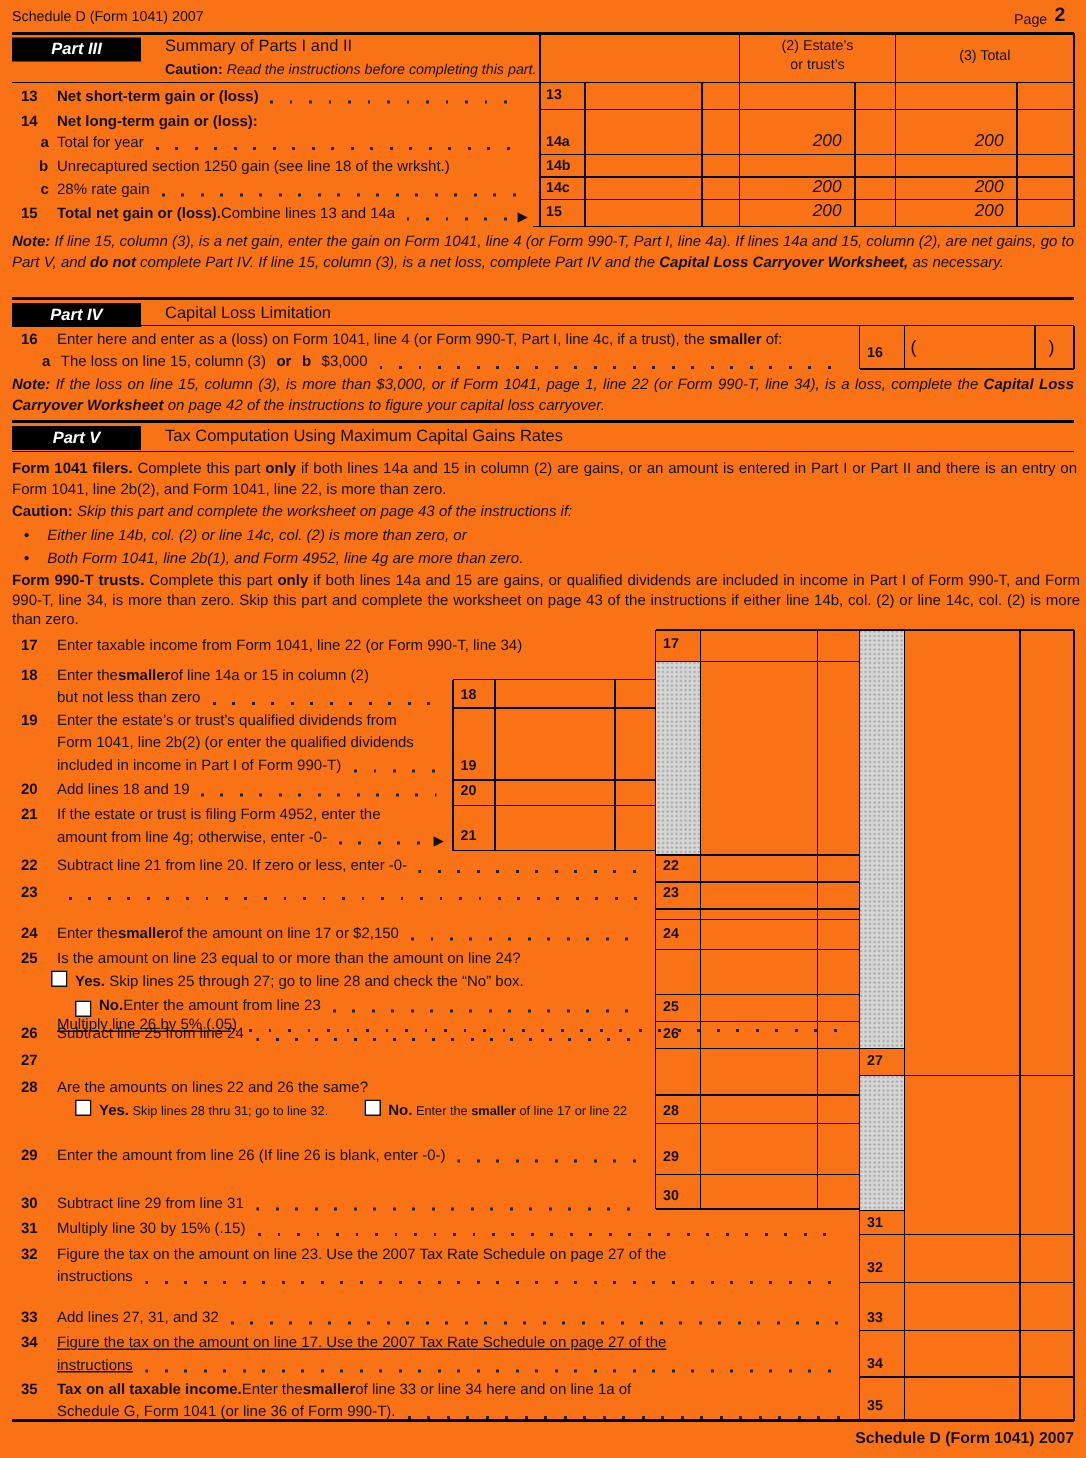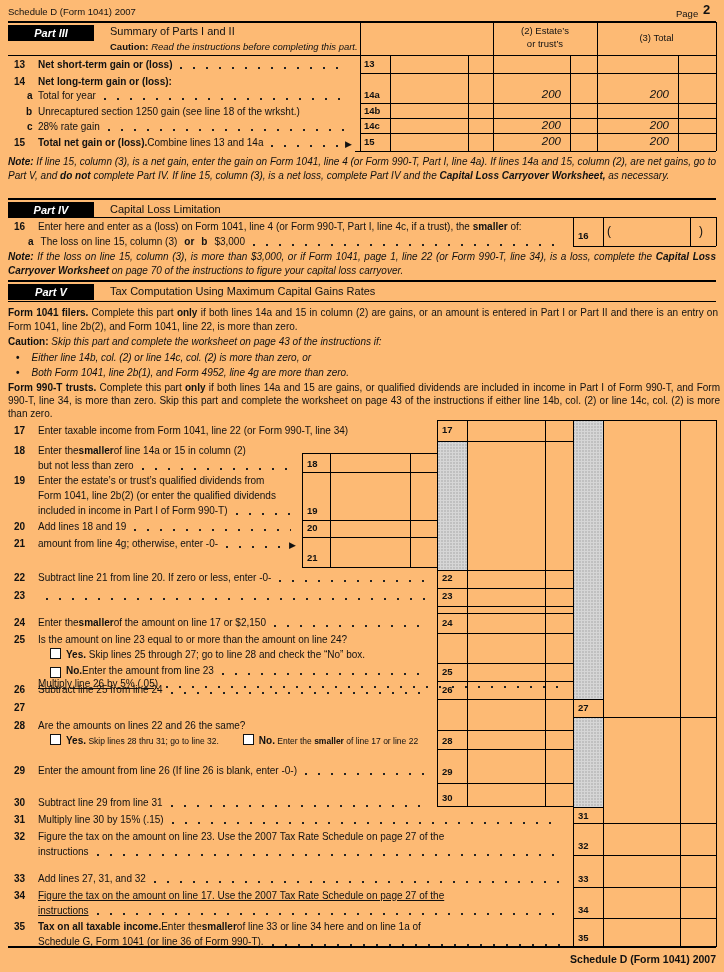--- a/index.html
+++ b/index.html
@@ -1,16 +1,16 @@
 <!DOCTYPE html>
 <html><head>
 <meta charset="utf-8">
 <style>
   html,body{margin:0;padding:0;background:#e8e8e8;}
-  .page{position:relative;width:724px;height:972px;background:#fdba74;margin:0 auto;
+  .page{position:relative;width:724px;height:972px;background:#f97316;margin:0 auto;
         font-family:"Liberation Sans","DejaVu Sans",sans-serif;color:#111;overflow:hidden;}
   svg.grid{position:absolute;left:0;top:0;}
   .t{position:absolute;font-size:10px;line-height:15px;white-space:nowrap;}
   .b{font-weight:bold;}
   .i{font-style:italic;}
   .bi{font-weight:bold;font-style:italic;}
   .small{font-size:8.5px;}
   .note{font-size:10px;line-height:13.5px;white-space:normal;text-align:justify;font-style:italic;}
   .para{font-size:10px;line-height:13.5px;white-space:normal;text-align:justify;}
   .no{position:absolute;font-weight:bold;font-size:10px;line-height:15px;}
@@ -190,21 +190,21 @@
         <span class="b" style="margin:0 7px;">or</span>
         <span class="b" style="margin-right:7px;">b</span>
         <span>$3,000</span>
         <span class="dots"></span>
       </div>
     </div>
   <div class="boxno" style="left:578px;top:230px;">16</div>
   <div class="t" style="left:607px;top:224px;font-size:12px;">(</div>
   <div class="t" style="left:699px;top:224px;font-size:12px;">)</div>
 
-  <div class="t note" style="left:8px;top:250px;width:708px;"><span class="bi">Note:</span><span> If the loss on line 15, column (3), is more than $3,000, or if Form 1041, page 1, line 22 (or Form 990-T, line 34), is a loss, complete the </span><span class="bi">Capital Loss Carryover Worksheet</span><span> on page 70 of the instructions to figure your capital loss carryover.</span></div>
+  <div class="t note" style="left:8px;top:250px;width:708px;"><span class="bi">Note:</span><span> If the loss on line 15, column (3), is more than $3,000, or if Form 1041, page 1, line 22 (or Form 990-T, line 34), is a loss, complete the </span><span class="bi">Capital Loss Carryover Worksheet</span><span> on page 42 of the instructions to figure your capital loss carryover.</span></div>
 
   <div class="partlabel" style="top:284px;">Part V</div>
   <div class="parttitle" style="left:110px;top:284px;">Tax Computation Using Maximum Capital Gains Rates</div>
 
   <div class="t para" style="left:8px;top:306px;width:710px;"><span class="b">Form 1041 filers.</span><span> Complete this part </span><span class="b">only</span><span> if both lines 14a and 15 in column (2) are gains, or an amount is entered in Part I or Part II and there is an entry on Form 1041, line 2b(2), and Form 1041, line 22, is more than zero.</span></div>
   <div class="t" style="left:8px;top:334px;"><span class="b">Caution:</span><span class="i"> Skip this part and complete the worksheet on page 43 of the instructions if:</span></div>
   <div class="t" style="left:16px;top:350px;"><span class="b" style="margin-right:12px;">•</span><span class="i">Either line 14b, col. (2) or line 14c, col. (2) is more than zero, or</span></div>
   <div class="t" style="left:16px;top:365px;"><span class="b" style="margin-right:12px;">•</span><span class="i">Both Form 1041, line 2b(1), and Form 4952, line 4g are more than zero.</span></div>
   <div class="t para" style="left:8px;top:381px;width:712px;line-height:13px;"><span class="b">Form 990-T trusts.</span><span> Complete this part </span><span class="b">only</span><span> if both lines 14a and 15 are gains, or qualified dividends are included in income in Part I of Form 990-T, and Form 990-T, line 34, is more than zero. Skip this part and complete the worksheet on page 43 of the instructions if either line 14b, col. (2) or line 14c, col. (2) is more than zero.</span></div>
 
@@ -246,20 +246,23 @@
       <div class="tl">
         <span>Add lines 18 and 19</span>
         <span class="dots"></span>
       </div>
     </div>
   <div class="boxno" style="left:307px;top:522px;">20</div>
 
   <div class="no" style="left:14px;top:536px;">21</div>
   <div class="t" style="left:38px;top:536px;width:258px;">
     <div class="tl">
+        <span>If the estate or trust is filing Form 4952, enter the</span>
+      </div>
+    <div class="tl">
         <span>amount from line 4g; otherwise, enter -0-</span>
         <span class="dots"></span>
         <span class="arrow">▶</span>
       </div>
   </div>
   <div class="boxno" style="left:307px;top:552px;">21</div>
 
   <div class="no" style="left:14px;top:570px;">22</div>
   <div class="t" style="left:38px;top:570px;width:392px;">
       <div class="tl">
@@ -283,21 +286,21 @@
         <span>Enter the </span>
         <span class="b">smaller</span>
         <span> of the amount on line 17 or $2,150</span>
         <span class="dots"></span>
       </div>
     </div>
   <div class="boxno" style="left:442px;top:617px;">24</div>
 
   <div class="no" style="left:14px;top:632px;">25</div>
   <div class="t" style="left:38px;top:632px;">Is the amount on line 23 equal to or more than the amount on line 24?</div>
-  <div class="t" style="left:50px;top:647px;"><span class="cb"></span><span class="b">Yes.</span><span> Skip lines 25 through 27; go to line 28 and check the “No” box.</span></div>
+  <div class="t" style="left:34px;top:647px;"><span class="cb"></span><span class="b">Yes.</span><span> Skip lines 25 through 27; go to line 28 and check the “No” box.</span></div>
   <div class="t" style="left:50px;top:663px;width:380px;">
       <div class="tl">
         <span class="cb"></span>
         <span class="b">No.</span>
         <span> Enter the amount from line 23</span>
         <span class="dots"></span>
       </div>
     </div>
   <div class="boxno" style="left:442px;top:666px;">25</div>
 

